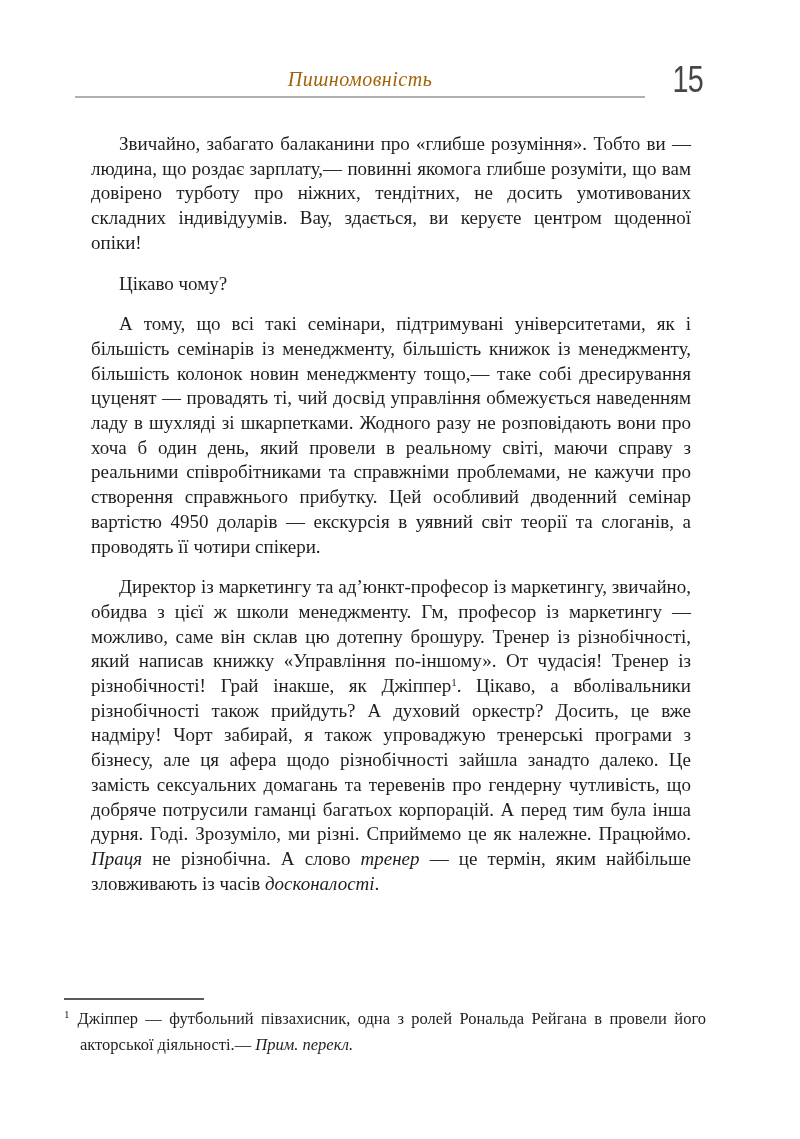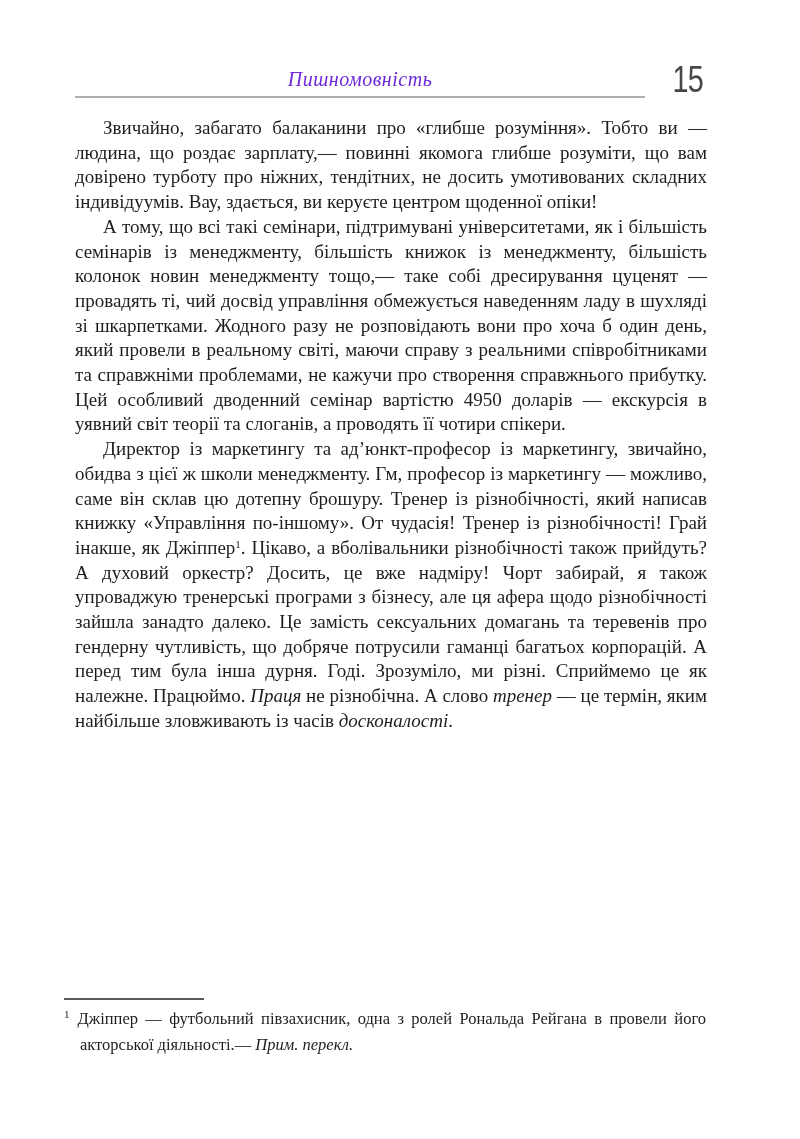--- a/index.html
+++ b/index.html
@@ -13,21 +13,21 @@
     overflow: hidden;
   }
 
   
   .header { position: absolute; left: 75px; top: 62px; width: 630px; height: 44px; }
   .running-title {
     position: absolute; left: 0; top: 6px; width: 570px;
     text-align: center;
     font-style: italic;
     font-size: 20px;
-    color: #6d28d9;
+    color: #a16207;
     letter-spacing: 0.5px;
   }
   .header-rule {
     position: absolute; left: 0; top: 34px; width: 570px; height: 2px;
     background: #aeb0b2;
   }
   .page-number {
     position: absolute; right: 2px; top: -3px;
     font-family: "Liberation Sans", sans-serif;
     font-size: 36px;
@@ -37,21 +37,21 @@
     letter-spacing: -1px;
   }
 
   
   .body {
     position: absolute; left: 75px; top: 116px; width: 632px;
     font-size: 19px;
     line-height: 24.7px;
     text-align: justify;
   }
-  .body p { margin: 0; text-indent: 28px; }
+  .body p { margin: 16px; text-indent: 28px; }
   .body b { font-weight: bold; }
   .body i { font-style: italic; }
   .body sup, .footnote sup {
     font-size: 11px;
     line-height: 0;
     vertical-align: 6px;
   }
 
   
   .footnote-rule {
@@ -76,20 +76,21 @@
 <div class="page">
 
   <header class="header">
     <div class="running-title">Пишномовність</div>
     <div class="header-rule"></div>
     <div class="page-number">15</div>
   </header>
 
   <main class="body">
     <p><span>Звичайно, забагато балаканини про «глибше розуміння». Тобто ви — людина, що роздає зарплату,— повинні якомога глибше розуміти, що вам довірено турботу про ніжних, тендітних, не досить умотивованих складних індивідуумів. Вау, здається, ви керуєте центром щоденної опіки!</span></p>
+    <p><span>Цікаво чому?</span></p>
     <p><span>А тому, що всі такі семінари, підтримувані університетами, як і більшість семінарів із менеджменту, більшість книжок із менеджменту, більшість колонок новин менеджменту тощо,— таке собі дресирування цуценят — провадять ті, чий досвід управління обмежується наведенням ладу в шухляді зі шкарпетками. Жодного разу не розповідають вони про хоча б один день, який провели в реальному світі, маючи справу з реальними співробітниками та справжніми проблемами, не кажучи про створення справжнього прибутку. Цей особливий дводенний семінар вартістю 4950 доларів — екскурсія в уявний світ теорії та слоганів, а проводять її чотири спікери.</span></p>
     <p><span>Директор із маркетингу та ад’юнкт-професор із маркетингу, звичайно, обидва з цієї ж школи менеджменту. Гм, професор із маркетингу — можливо, саме він склав цю дотепну брошуру. Тренер із різнобічності, який написав книжку «Управління по-іншому». От чудасія! Тренер із різнобічності! Грай інакше, як Джіппер</span><sup>1</sup><span>. Цікаво, а вболівальники різнобічності також прийдуть? А духовий оркестр? Досить, це вже надміру! Чорт забирай, я також упроваджую тренерські програми з бізнесу, але ця афера щодо різнобічності зайшла занадто далеко. Це замість сексуальних домагань та теревенів про гендерну чутливість, що добряче потрусили гаманці багатьох корпорацій. А перед тим була інша дурня. Годі. Зрозуміло, ми різні. Сприймемо це як належне. Працюймо. </span><i>Праця</i><span> не різнобічна. А слово </span><i>тренер</i><span> — це термін, яким найбільше зловживають із часів </span><i>досконалості</i><span>.</span></p>
   </main>
 
   <div class="footnote-rule"></div>
 
   <div class="footnote">
     <sup class="fn-marker">1</sup><span><span>Джіппер — футбольний півзахисник, одна з ролей Рональда Рейгана в провели його акторської діяльності.— </span><i>Прим. перекл.</i></span>
   </div>
 

